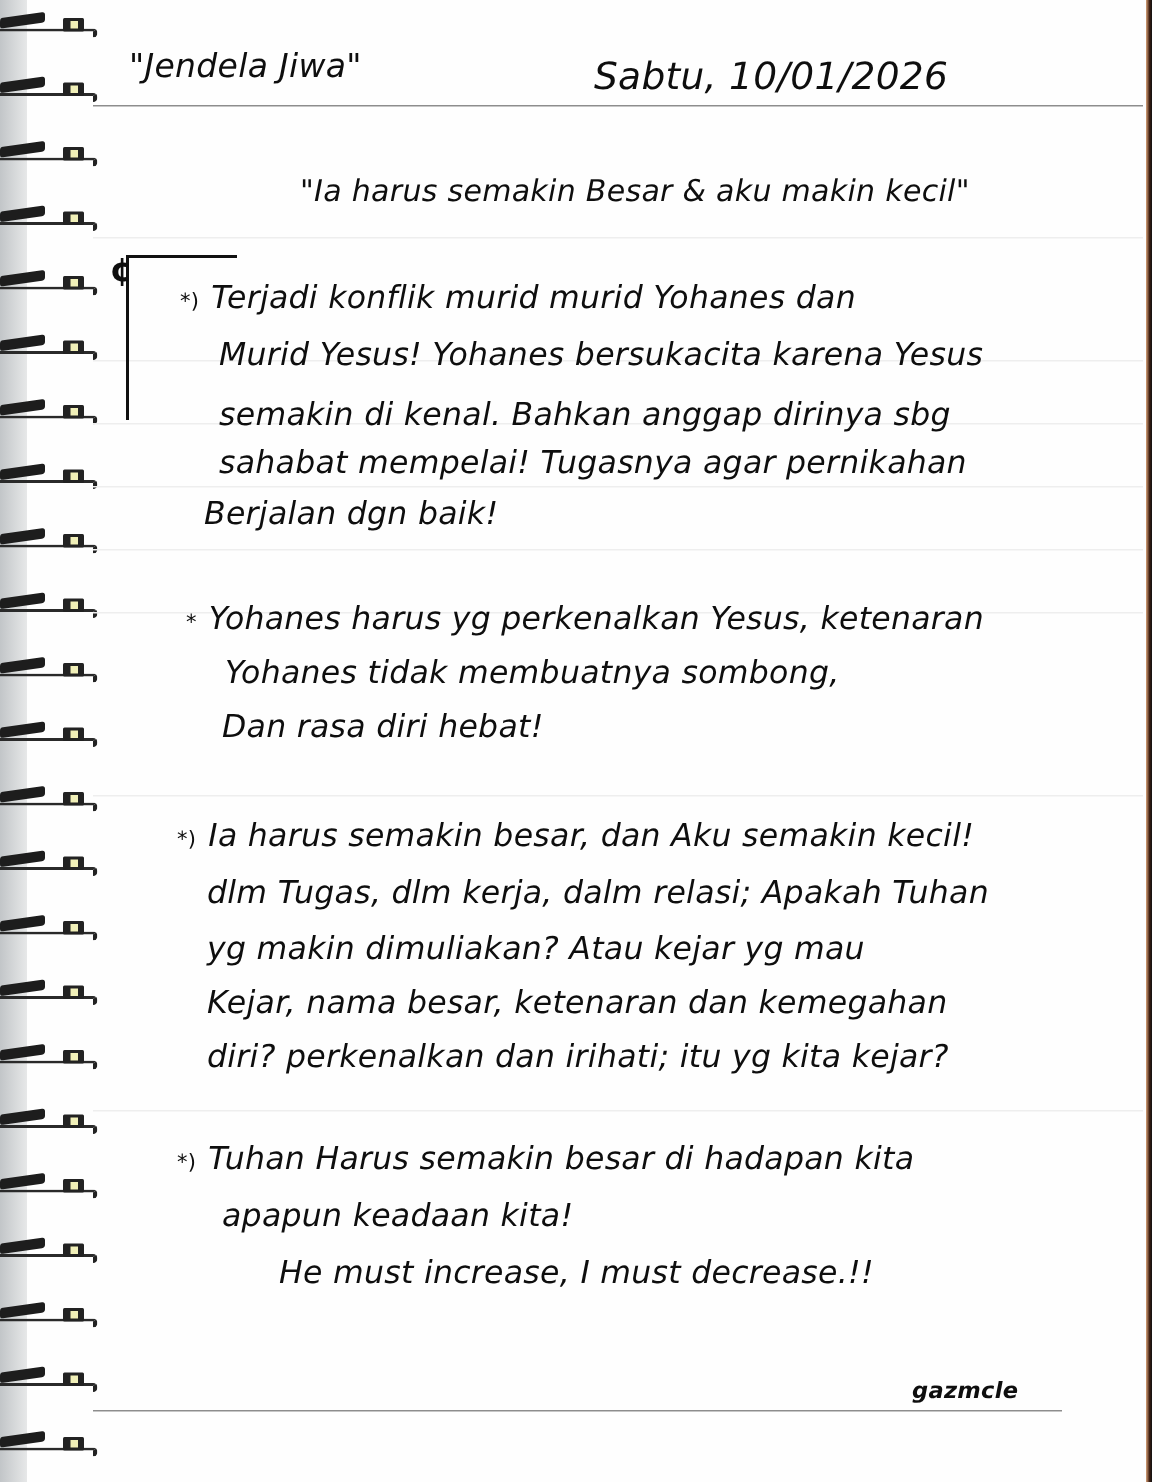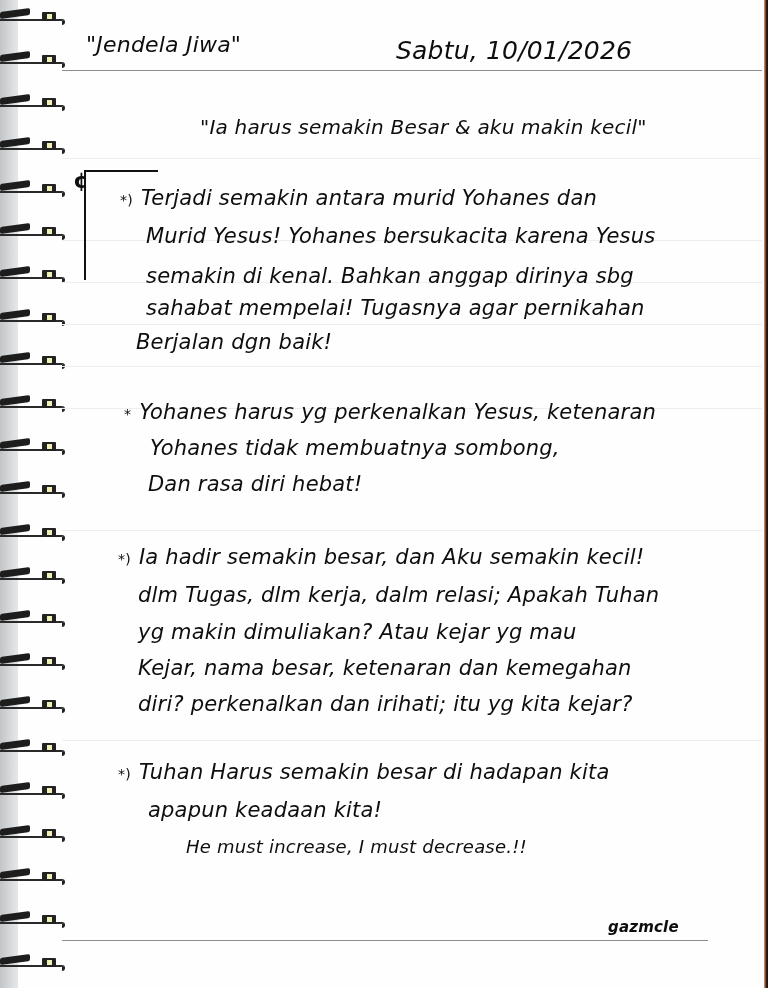--- a/index.html
+++ b/index.html
@@ -68,21 +68,21 @@
   .bullet { font-size: 14px; font-style: normal; margin-right: 8px; }
 
   .margin-bracket {
     position: absolute; left: 84px; top: 170px; width: 72px; height: 108px;
     border-left: 2px solid #111; border-top: 2px solid #111;
   }
   .margin-mark {
     position: absolute; left: 73px; top: 168px; font-size: 22px; font-style: normal;
     font-weight: bold;
   }
-  .closing { left: 186px; top: 836px; font-size: 18px; }
+  .closing { left: 186px; top: 836px; font-size: 21px; }
   .signature { left: 608px; top: 918px; font-size: 15px; font-weight: bold; }
 </style>
 </head>
 <body>
 
 <div class="page">
 
   <div class="spiral">
     <div class="spiral-shadow"></div>
   <div class="coil" style="top: 4px;">
@@ -217,39 +217,39 @@
 
   <div class="hw title">"Jendela Jiwa"</div>
   <div class="hw date">Sabtu, 10/01/2026</div>
   <div class="hw quote">"Ia harus semakin Besar &amp; aku makin kecil"</div>
 
   <div class="margin-bracket"></div>
   <div class="hw margin-mark">¢</div>
 
   <div class="para">
     <div class="hw line" style="left:120px; top:186px">
-      <span class="bullet">*)</span><span>Terjadi semakin antara murid Yohanes dan</span>
+      <span class="bullet">*)</span><span>Terjadi konflik murid murid Yohanes dan</span>
     </div>
     <div class="hw line" style="left:146px; top:224px">Murid Yesus! Yohanes bersukacita karena Yesus</div>
     <div class="hw line" style="left:146px; top:264px">semakin di kenal. Bahkan anggap dirinya sbg</div>
     <div class="hw line" style="left:146px; top:296px">sahabat mempelai! Tugasnya agar pernikahan</div>
     <div class="hw line" style="left:136px; top:330px">Berjalan dgn baik!</div>
   </div>
 
   <div class="para">
     <div class="hw line" style="left:124px; top:400px">
       <span class="bullet">*</span><span>Yohanes harus yg perkenalkan Yesus, ketenaran</span>
     </div>
     <div class="hw line" style="left:150px; top:436px">Yohanes tidak membuatnya sombong,</div>
     <div class="hw line" style="left:148px; top:472px">Dan rasa diri hebat!</div>
   </div>
 
   <div class="para">
     <div class="hw line" style="left:118px; top:545px">
-      <span class="bullet">*)</span><span>Ia hadir semakin besar, dan Aku semakin kecil!</span>
+      <span class="bullet">*)</span><span>Ia harus semakin besar, dan Aku semakin kecil!</span>
     </div>
     <div class="hw line" style="left:138px; top:583px">dlm Tugas, dlm kerja, dalm relasi; Apakah Tuhan</div>
     <div class="hw line" style="left:138px; top:620px">yg makin dimuliakan? Atau kejar yg mau</div>
     <div class="hw line" style="left:138px; top:656px">Kejar, nama besar, ketenaran dan kemegahan</div>
     <div class="hw line" style="left:138px; top:692px">diri? perkenalkan dan irihati; itu yg kita kejar?</div>
   </div>
 
   <div class="para">
     <div class="hw line" style="left:118px; top:760px">
       <span class="bullet">*)</span><span>Tuhan Harus semakin besar di hadapan kita</span>

